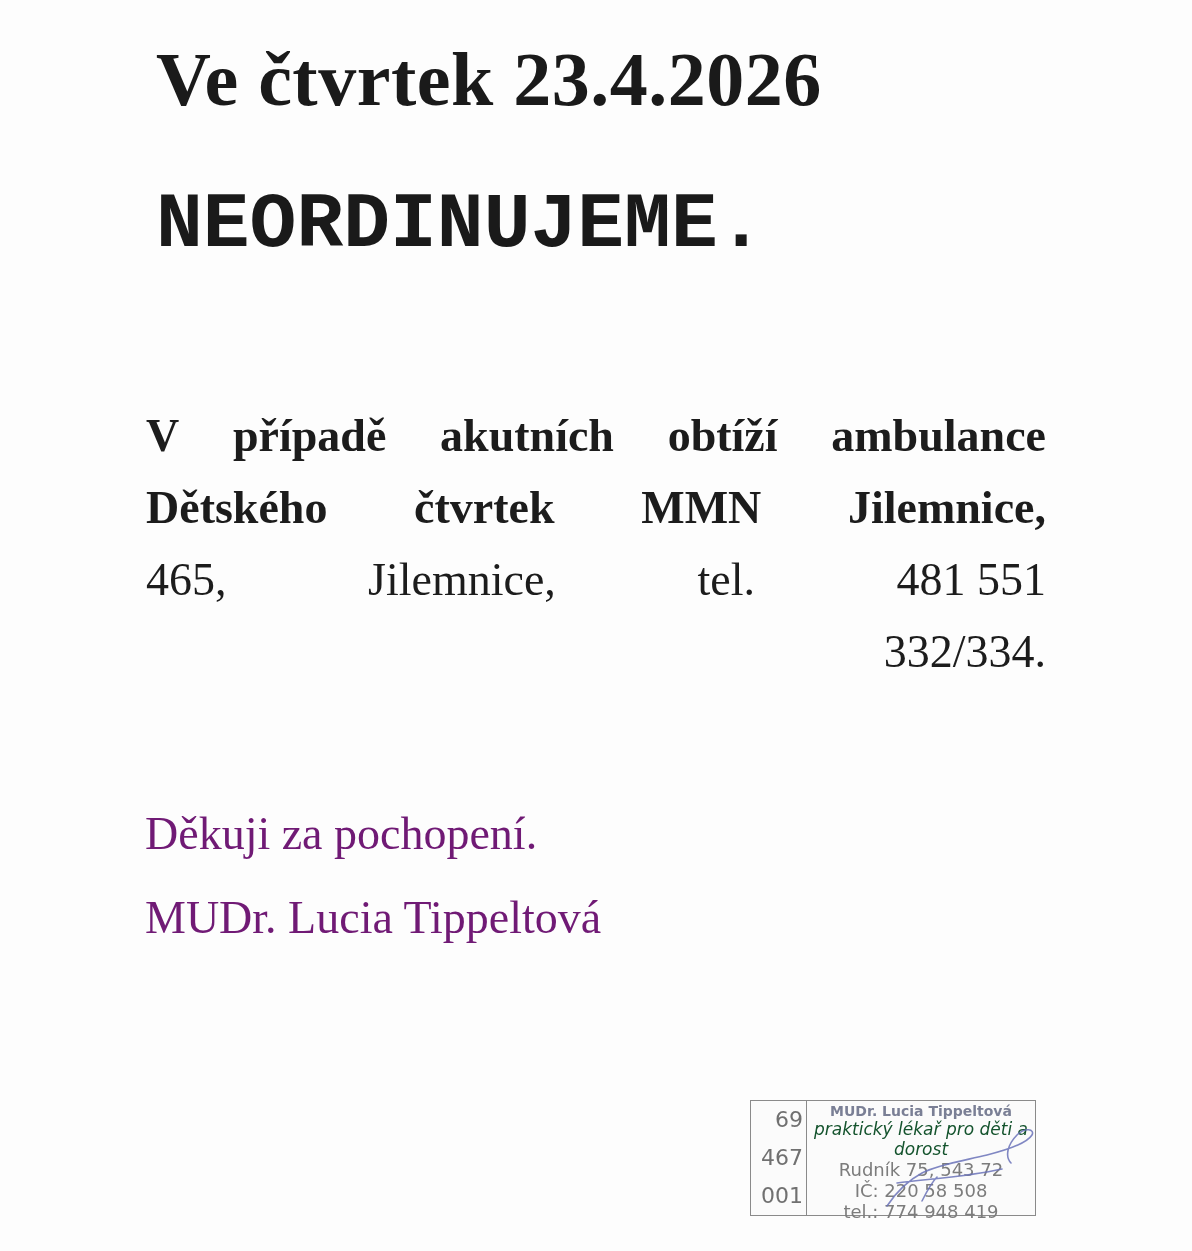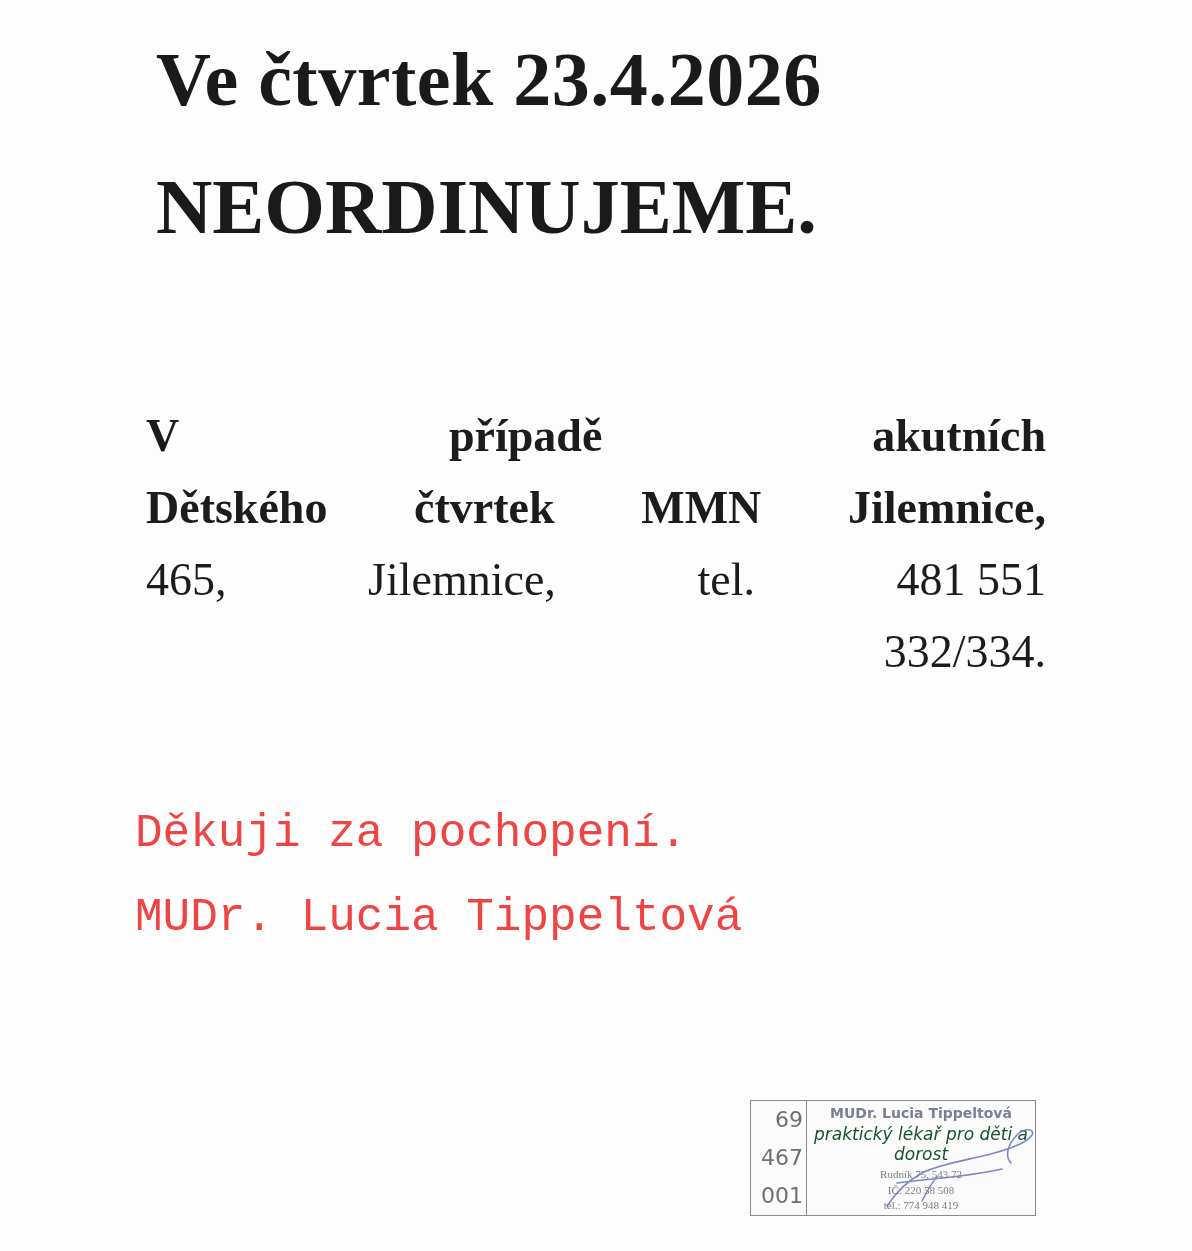--- a/index.html
+++ b/index.html
@@ -25,21 +25,21 @@
       left: 148px;
       margin: 8px;
       font-weight: bold;
       font-size: 76px;
       line-height: 1;
       letter-spacing: 0.5px;
       color: #1a1a1a;
       white-space: nowrap;
     }
     .headline.line1 { top: 33px; }
-    .headline.line2 { top: 160px; font-size: 78px; letter-spacing: 0px; }
+    .headline.line2 { top: 178px; font-size: 78px; letter-spacing: 0px; font-family: Liberation Mono, monospace; }
 
     .info {
       position: absolute;
       left: 146px;
       top: 400px;
       width: 900px;
       font-size: 46px;
       line-height: 72px;
       color: #1c1c1c;
     }
@@ -47,26 +47,25 @@
       display: flex;
       justify-content: space-between;
       white-space: nowrap;
       height: 72px;
     }
     .info .row.bold { font-weight: bold; }
     .info .row.left { justify-content: flex-end; }
 
     .closing {
       position: absolute;
-      left: 135px;
+      left: 145px;
       font-size: 46px;
       line-height: 1;
-      color: #ef4444;
+      color: #701a75;
       white-space: nowrap;
-      font-family: Liberation Mono, monospace;
     }
     .closing.thanks { top: 811px; }
     .closing.signature { top: 895px; }
 
     
     .stamp {
       position: absolute;
       left: 750px;
       top: 1100px;
       width: 284px;
@@ -103,23 +102,22 @@
       font-size: 14px;
       color: #7a7f95;
     }
     .stamp-title {
       font-style: italic;
       font-size: 17px;
       color: #14532d;
       text-align: center;
     }
     .stamp-line {
-      font-size: 11px;
+      font-size: 18px;
       color: #7c7c7c;
-      font-family: Liberation Serif, serif;
     }
     .signature-scribble {
       position: absolute;
       left: 60px;
       top: 20px;
       width: 170px;
       height: 90px;
       pointer-events: none;
     }
   </style>
@@ -129,20 +127,22 @@
 <div class="page">
 
   <h1 class="headline line1">Ve čtvrtek 23.4.2026</h1>
   <h1 class="headline line2">NEORDINUJEME.</h1>
 
   <div class="info">
     <div class="row bold">
       <span>V</span>
       <span>případě</span>
       <span>akutních</span>
+      <span>obtíží</span>
+      <span>ambulance</span>
     </div>
     <div class="row bold">
       <span>Dětského</span>
       <span>čtvrtek</span>
       <span>MMN</span>
       <span>Jilemnice,</span>
     </div>
     <div class="row">
       <span>465,</span>
       <span>Jilemnice,</span>

